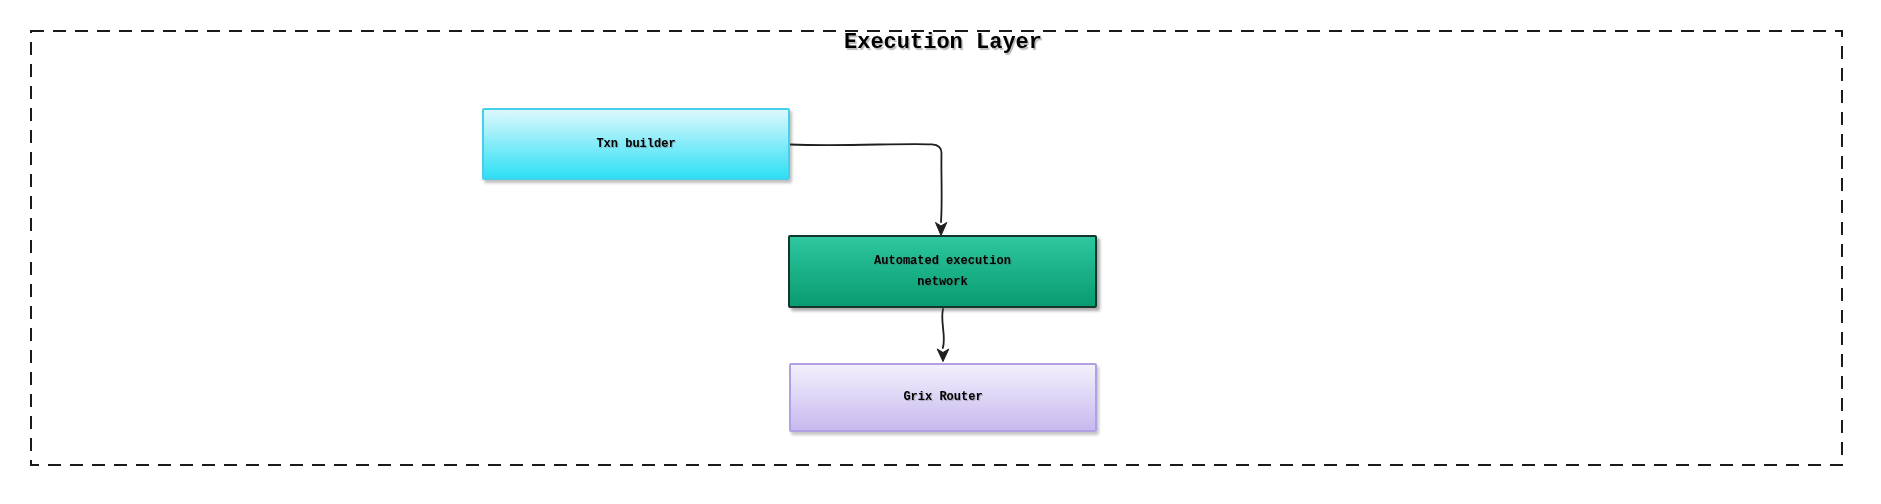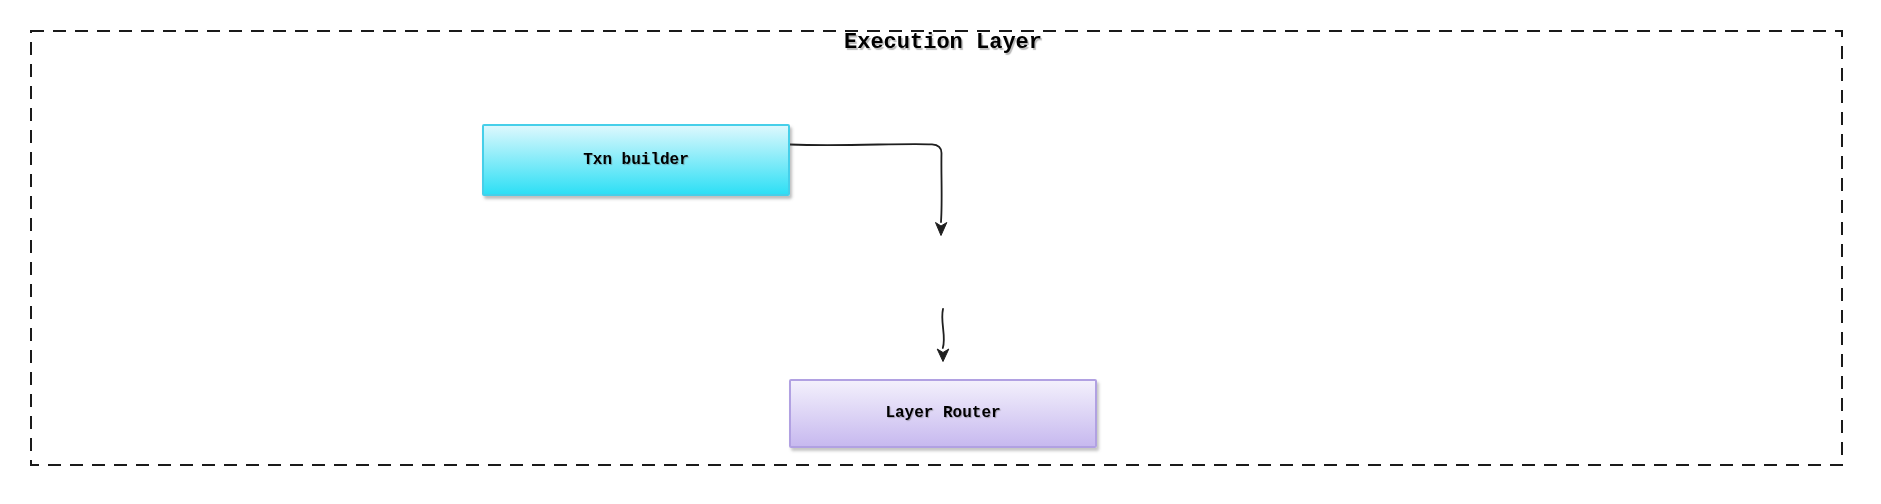--- a/index.html
+++ b/index.html
@@ -53,29 +53,28 @@
     white-space: nowrap;
     text-shadow: 1.5px 1.5px 1px rgba(100,100,100,0.45);
   }
   .node {
     position: absolute;
     box-sizing: border-box;
     display: flex;
     flex-direction: column;
     align-items: center;
     justify-content: center;
-    font-size: 16px;
+    font-size: 12px;
     font-weight: bold;
     color: var(--text, #000);
     line-height: 21px;
     text-align: center;
     border-radius: 2px;
     text-shadow: 1px 1px 1px rgba(90,90,90,0.4);
     white-space: nowrap;
-    margin-top: 16px;
   }
   .node-cyan {
     left: 482px;
     top: 108px;
     width: 308px;
     height: 72px;
     background: linear-gradient(180deg, var(--cyan_top, #dcf8fd) 0%, var(--cyan_bottom, #2edff5) 100%);
     border: 2.5px solid var(--cyan_border, #46cfe9);
     box-shadow: 2px 3px 3px rgba(70,70,70,0.35);
   }
@@ -116,18 +115,22 @@
     <path class="connector" d="M943,309 C940,322 946.5,336 942.8,348"></path>
     <path class="arrowhead" d="M937.2,349 L943,361.5 L948.8,349 L943,352.5 Z"></path>
   </svg>
 
   <div class="diagram-title">Execution Layer</div>
 
   <div class="node node-cyan">
     <span class="line">Txn builder</span>
   </div>
 
+  <div class="node node-green">
+    <span class="line">Automated execution</span>
+    <span class="line">network</span>
+  </div>
 
   <div class="node node-purple">
-    <span class="line">Layer Router</span>
+    <span class="line">Grix Router</span>
   </div>
 
 </div>
 
 </body></html>

